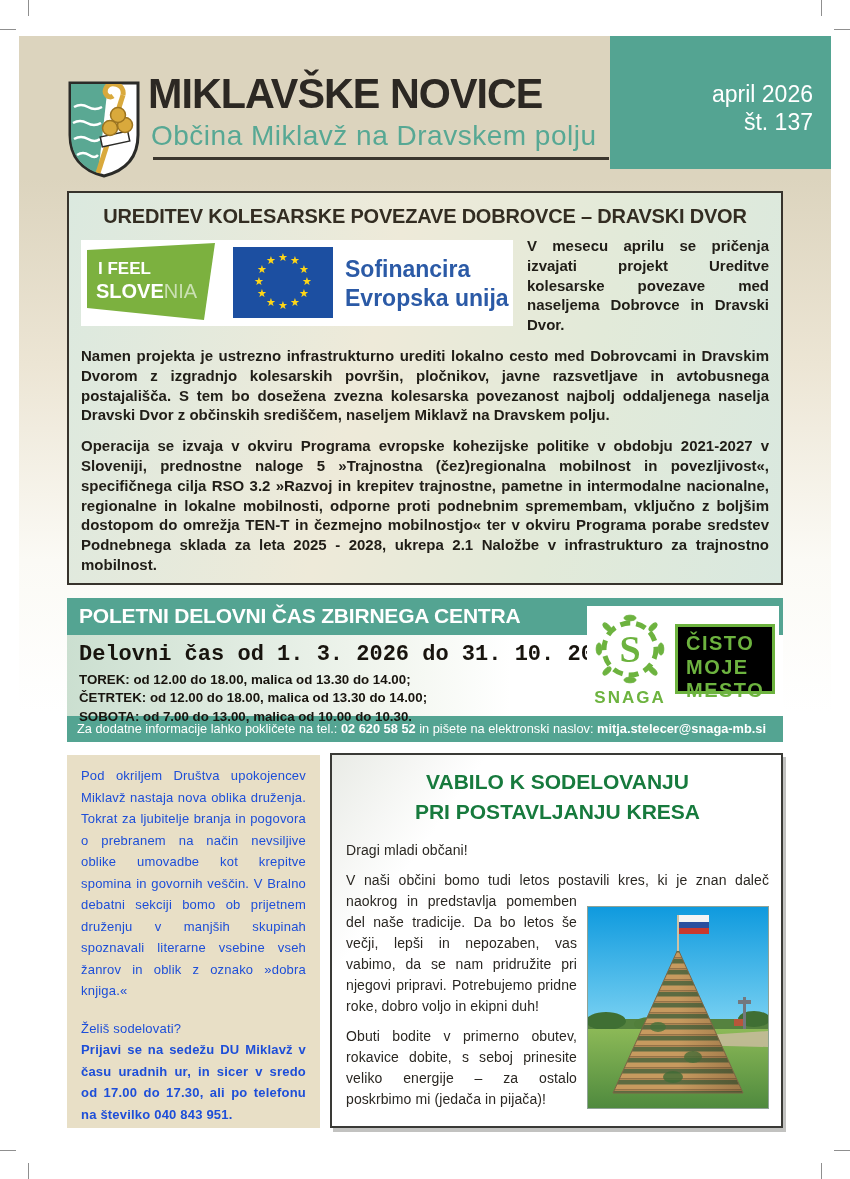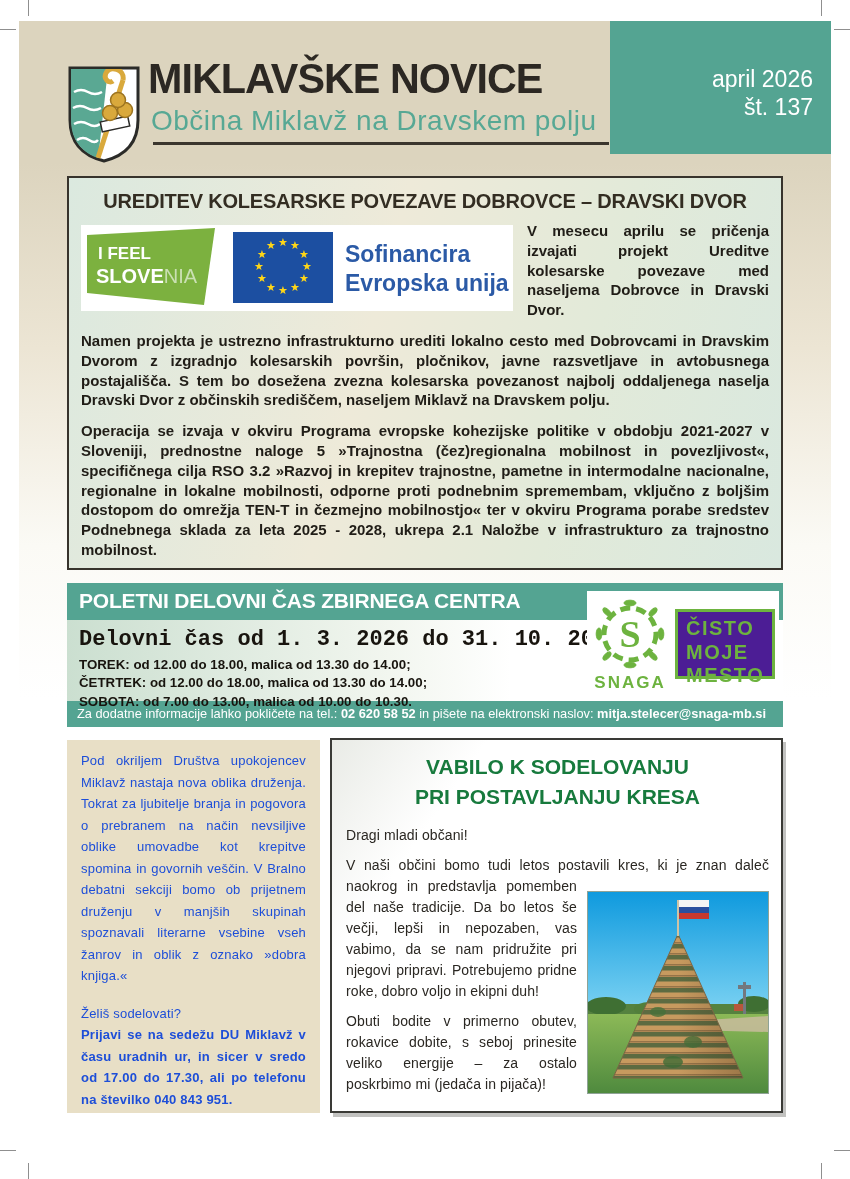--- a/index.html
+++ b/index.html
@@ -2,21 +2,21 @@
 <html><head>
 <meta charset="utf-8">
 <style>
   * { margin:0; padding:0; box-sizing:border-box; }
   html,body { width:850px; height:1179px; background:#ffffff; font-family:"Liberation Sans", sans-serif; }
   body { position:relative; overflow:hidden; }
 
   .mark { position:absolute; background:#8f8f8f; }
 
   .page {
-    position:absolute; left:19px; top:21px; width:812px; height:1092px;
+    position:absolute; left:19px; top:36px; width:812px; height:1092px;
     background:linear-gradient(180deg,#dcd4be 0%,#dcd4be 13%,#ece5d4 30%,#fbfaf5 48%,#ffffff 62%,#ffffff 100%);
   }
 
   
   .crest { position:absolute; left:47px; top:43px; }
   .masthead-title {
     position:absolute; left:129px; top:33px; font-size:43px; font-weight:800;
     color:#2c2823; letter-spacing:-1px; transform:scaleX(0.96); transform-origin:left top; white-space:nowrap;
   }
   .masthead-subtitle {
@@ -43,21 +43,21 @@
   
   .banner { position:absolute; left:48px; top:562px; width:716px; height:144px; }
   .banner-head { height:37px; background:#54a492; color:#ffffff; font-size:21px; font-weight:800; padding:6px 0 0 12px; letter-spacing:-0.2px; }
   .banner-body { height:81px; background:linear-gradient(90deg,#cbdfd0 0%,#f2f6ef 45%,#ffffff 62%); padding:7px 0 0 12px; }
   .hours-intro { font-size:22px; font-weight:800; color:#18140e; margin-bottom:4px;font-family:Liberation Mono, monospace; }
   .hours-line { font-size:13.3px; font-weight:700; color:#18140e; line-height:1.38; }
   .banner-foot { height:26px; background:#54a492; color:#ffffff; font-size:12.8px; padding:5px 0 0 10px; white-space:nowrap; }
   .banner-foot b { font-weight:800; }
   .logo-panel { position:absolute; right:4px; top:8px; width:192px; height:106px; background:#ffffff; display:flex; align-items:center; padding:2px; }
   .cisto-box {
-    border:3px solid #6db33f; background:#4c1d95; width:100px; height:70px; margin-left:4px;
+    border:3px solid #6db33f; background:#000000; width:100px; height:70px; margin-left:4px;
     color:#6db33f; font-size:20px; font-weight:800; line-height:1.18; letter-spacing:1.5px; padding:5px 0 0 8px;
   }
 
   
   .du-box {
     position:absolute; left:48px; top:719px; width:253px; height:373px; background:#e8dfc6;
     padding:10px 14px 0 14px; overflow:hidden;
   }
   .du-box h3 { text-align:center; font-size:19px; font-weight:800; color:#262118; line-height:1.28; margin:6px 0 8px 0; }
   .du-box p { font-size:13px; line-height:21.5px; text-align:justify; color:#1d4ed8; letter-spacing:0.2px; }

